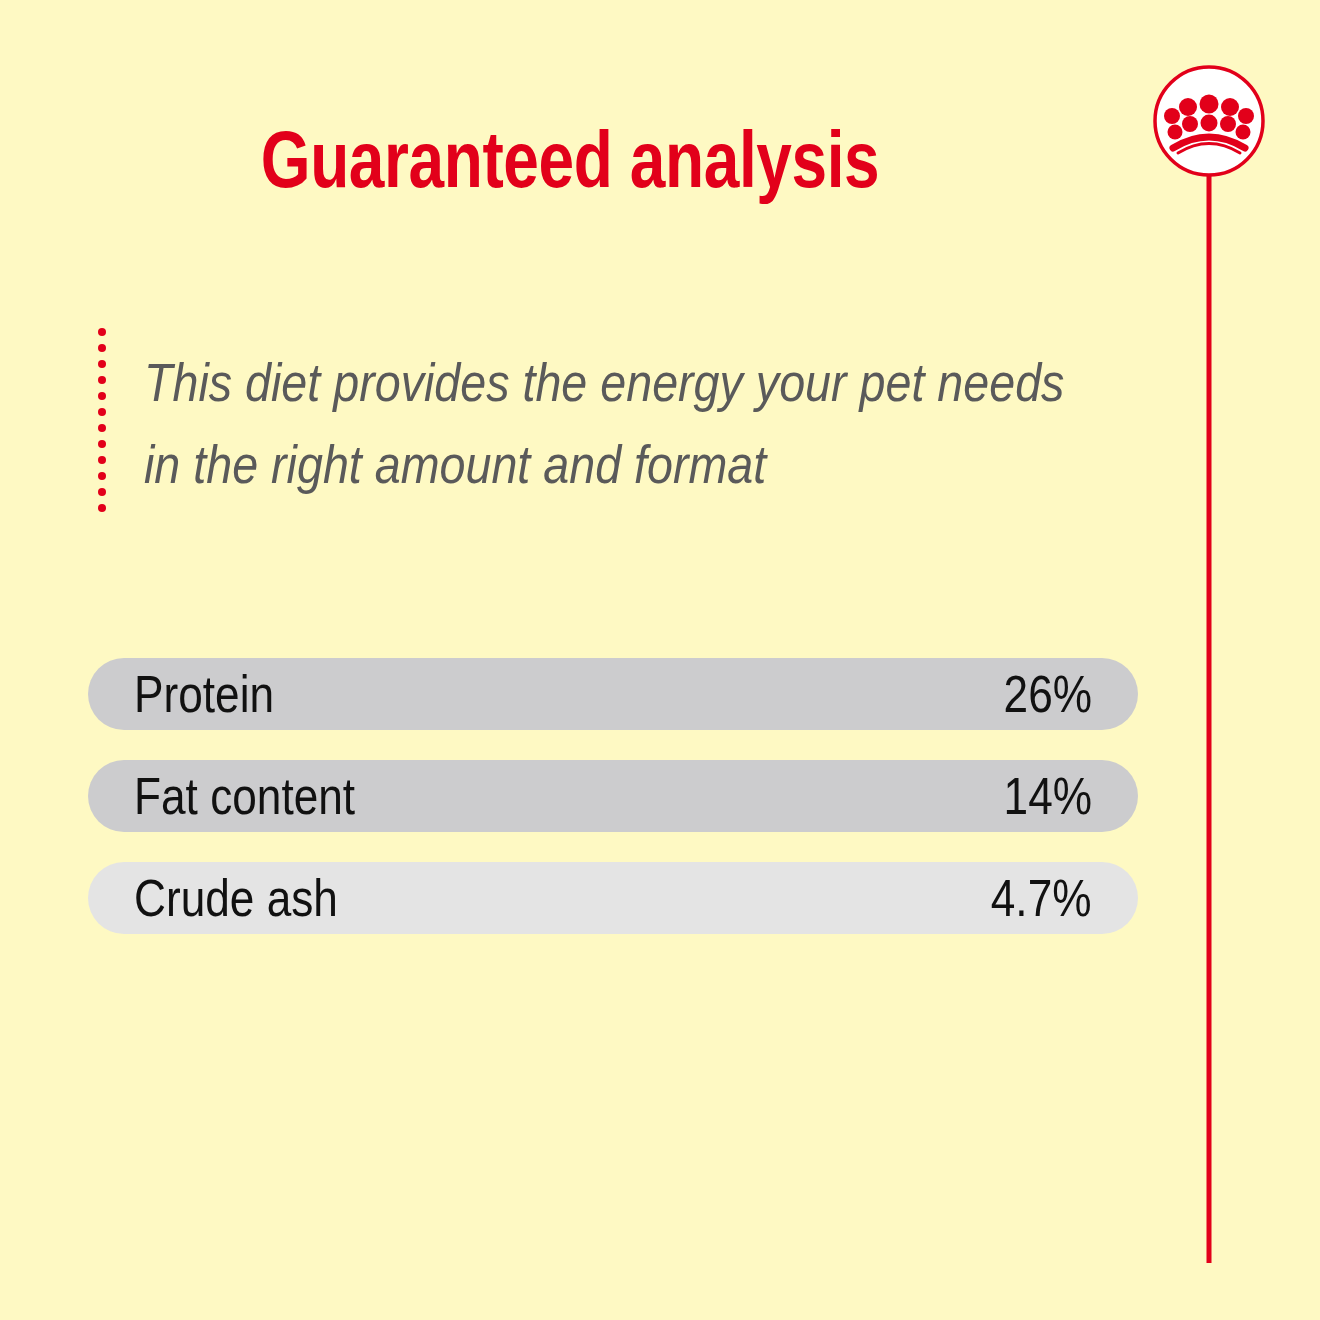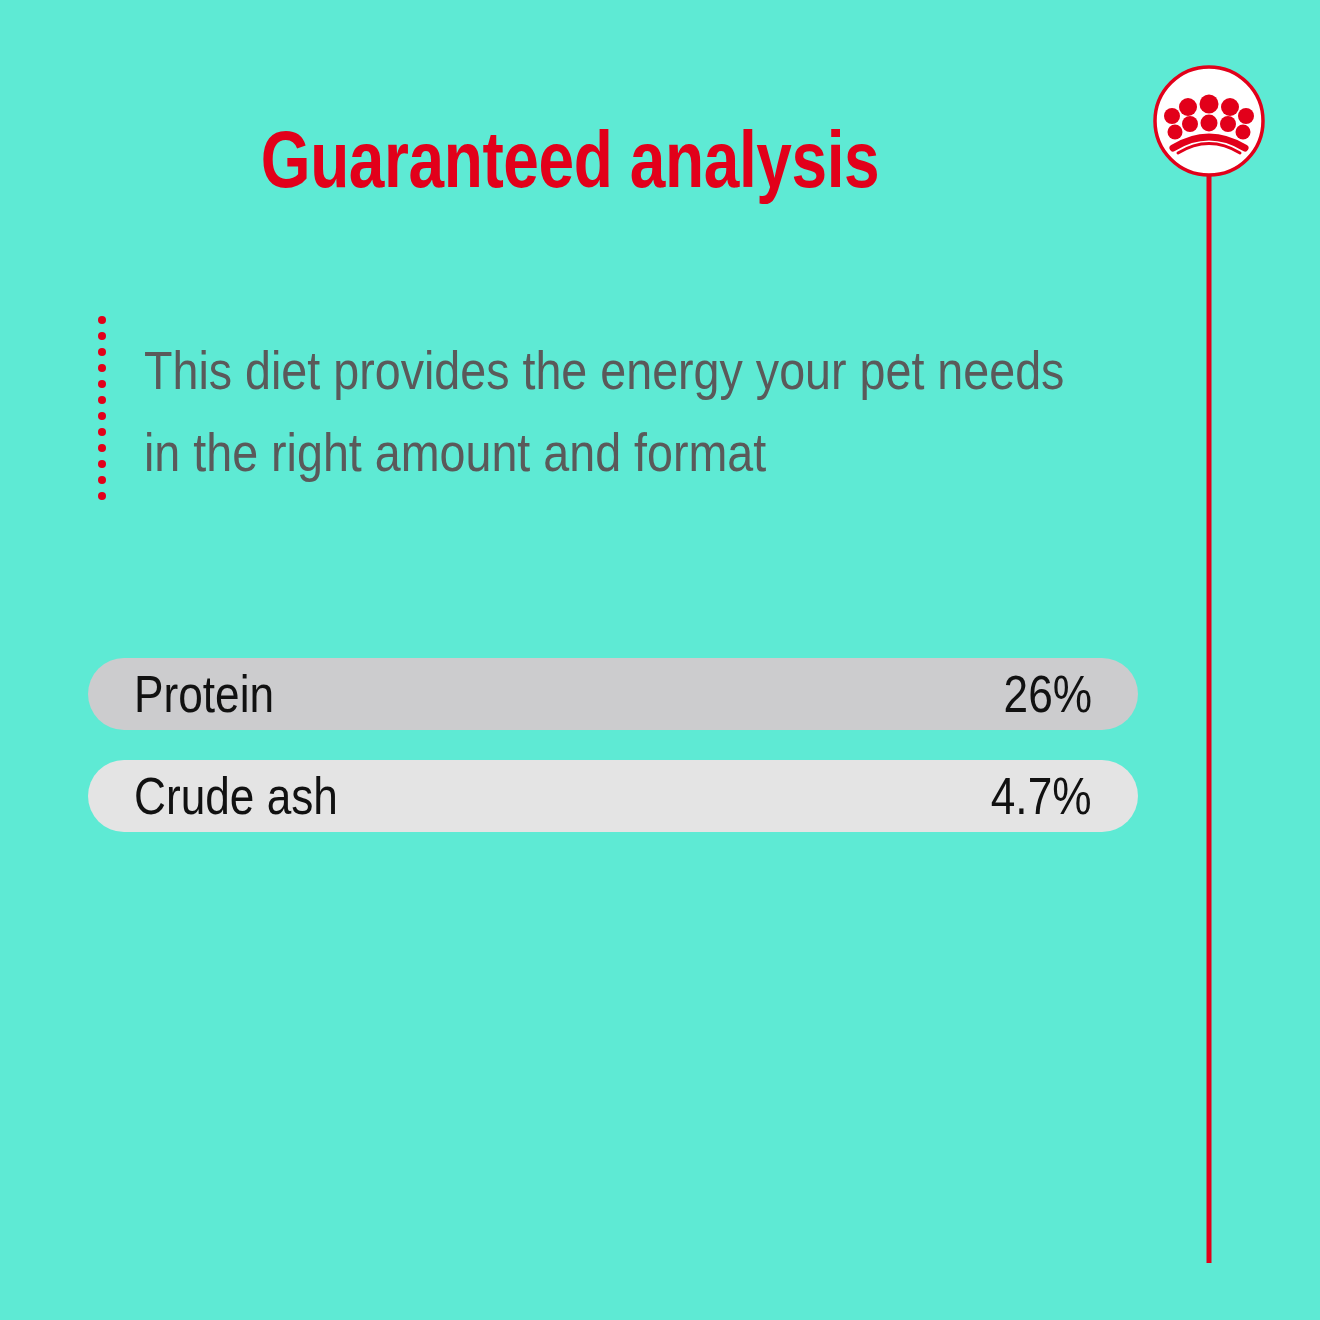--- a/index.html
+++ b/index.html
@@ -11,21 +11,21 @@
     width: 1320px;
     height: 1320px;
     overflow: hidden;
     font-family: "Liberation Sans", sans-serif;
     position: relative;
   }
 
   .page {
     position: absolute;
     inset: 0;
-    background: #5eead4;
+    background: #fef9c3;
   }
 
   
   .brand-mark {
     position: absolute;
     left: 1152px;
     top: 64px;
     width: 120px;
     height: 1210px;
   }
@@ -46,23 +46,24 @@
     letter-spacing: -0.5px;
     transform: scaleX(0.80);
     transform-origin: 50% 50%;
     white-space: nowrap;
   }
 
   
   .intro-wrap {
     position: absolute;
     left: 98px;
-    top: 316px;
+    top: 328px;
     width: 990px;
     height: 190px;
+    font-style: italic;
   }
   .dotted-rule {
     position: absolute;
     left: 0;
     top: 0;
     width: 8px;
     height: 186px;
   }
   .dotted-rule i {
     display: block;
@@ -178,20 +179,24 @@
   </div>
 
   <div class="rows">
 
     <div class="row dark">
       <span class="label">Protein</span>
       <span class="value">26%</span>
     </div>
 
 
+    <div class="row dark">
+      <span class="label">Fat content</span>
+      <span class="value">14%</span>
+    </div>
 
     <div class="row light">
       <span class="label">Crude ash</span>
       <span class="value">4.7%</span>
     </div>
 
   </div>
 
 </div>
 

